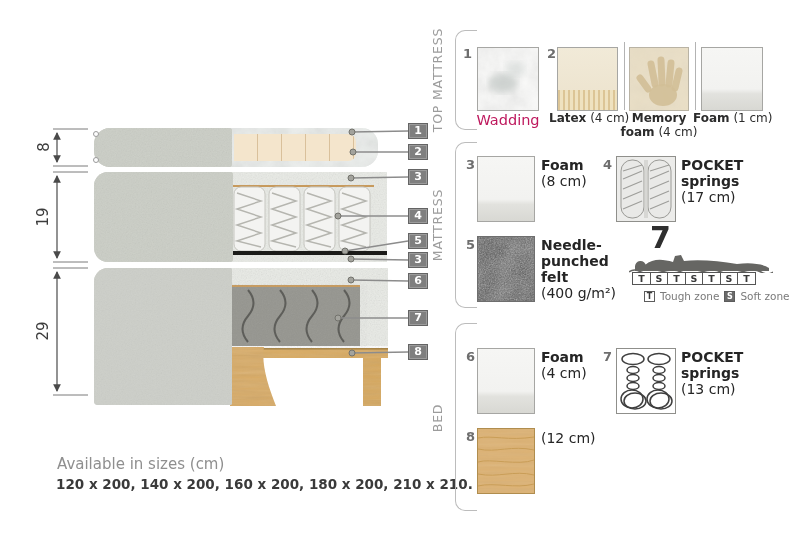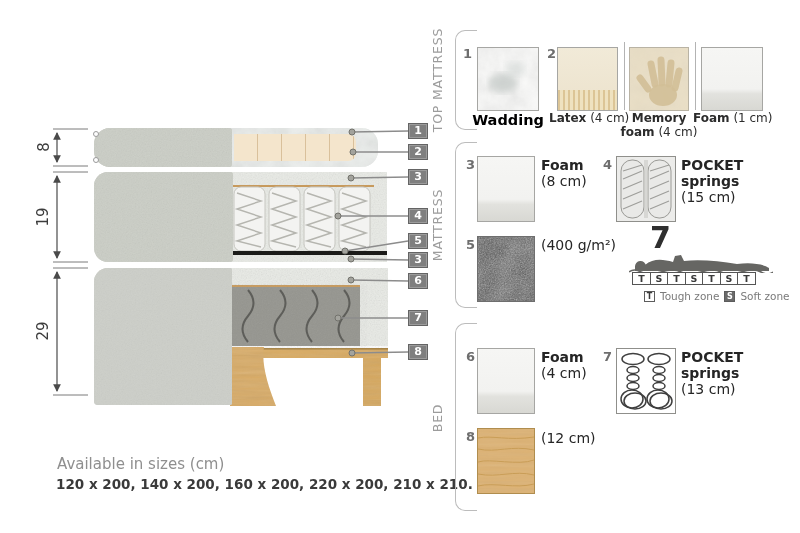--- a/index.html
+++ b/index.html
@@ -25,21 +25,21 @@
   .bracket{position:absolute;width:22px;border:1.5px solid #bcbcbc;border-right:none;
      border-radius:10px 0 0 10px;box-sizing:border-box;}
   .lnum{position:absolute;font-weight:700;color:#6e6e6e;font-size:13px;width:14px;text-align:right;}
   .swatch{position:absolute;border:1px solid #a6a6a3;box-sizing:border-box;overflow:hidden;background:#fff;}
   .sw-foam{background:linear-gradient(180deg,#f6f6f4 0%,#f2f2f0 66%,#e2e2de 74%,#d8d8d3 100%);}
   .sw-latex{background-image:repeating-linear-gradient(90deg,#dcc596 0 2px,#efe2c0 2px 5px),
             linear-gradient(#f1ead8,#ece2cc);
             background-size:100% 20px,100% 100%;background-position:bottom,top;background-repeat:no-repeat;}
   .slabel{position:absolute;font-size:12px;line-height:14px;text-align:center;color:#2c2c2c;}
   .slabel .b{font-weight:700;}
-  .wadlabel{position:absolute;font-size:14.5px;font-weight:700;text-align:center;color:#000000;}
+  .wadlabel{position:absolute;font-size:14.5px;font-weight:400;text-align:center;color:#be185d;}
   .ilabel{position:absolute;font-size:14px;line-height:16px;color:#252525;}
   .ilabel .b{font-weight:700;display:block;}
   .ilabel .sz{display:block;font-weight:400;}
   .divider{position:absolute;width:1px;background:#b3b3b3;}
   .big7{position:absolute;font-size:30px;font-weight:800;color:#2f2f2f;line-height:28px;}
   .ergcap{position:absolute;font-size:13px;line-height:14px;color:#4a4a4a;text-align:center;width:70px;}
   .zrow{position:absolute;display:flex;}
   .zbox{width:19px;height:13px;border:1.5px solid #555;box-sizing:border-box;margin-left:-1.5px;
      background:#fff;color:#3a3a3a;font-size:9.5px;font-weight:700;text-align:center;line-height:11px;}
   .zbox:first-child{margin-left:0;}
@@ -217,21 +217,21 @@
   <div class="badge" style="left:408px;top:252px;">3</div>
   <div class="badge" style="left:408px;top:273px;">6</div>
   <div class="badge" style="left:408px;top:310px;">7</div>
   <div class="badge" style="left:408px;top:344px;">8</div>
 
   <div class="dim-label" style="left:44px;top:147px;">8</div>
   <div class="dim-label" style="left:43px;top:217px;">19</div>
   <div class="dim-label" style="left:43px;top:331px;">29</div>
 
   <div class="avail-title" style="left:57px;top:455px;">Available in sizes (cm)</div>
-  <div class="avail-sizes" style="left:56px;top:476px;">120 x 200, 140 x 200, 160 x 200, 220 x 200, 210 x 210.</div>
+  <div class="avail-sizes" style="left:56px;top:476px;">120 x 200, 140 x 200, 160 x 200, 180 x 200, 210 x 210.</div>
 
   <div class="bracket" style="left:455px;top:30px;height:100px;"></div>
   <div class="vlabel" style="left:437px;top:80px;">TOP MATTRESS</div>
   <div class="bracket" style="left:455px;top:142px;height:166px;"></div>
   <div class="vlabel" style="left:437px;top:225px;">MATTRESS</div>
   <div class="bracket" style="left:455px;top:323px;height:188px;"></div>
   <div class="vlabel" style="left:437px;top:418px;">BED</div>
 
   <div class="lnum" style="left:458px;top:46px;">1</div>
   <div class="swatch" style="left:477px;top:47px;width:62px;height:64px;">
@@ -297,32 +297,33 @@
       </g>
       <g stroke="#8c8c88" stroke-width="1.2" fill="none" opacity="0.8">
         <path d="M6,52 L25,44 M6,42 L25,34 M6,32 L25,24 M6,22 L25,14 M6,14 L25,8"></path>
         <path d="M33,52 L52,44 M33,42 L52,34 M33,32 L52,24 M33,22 L52,14 M33,14 L52,8"></path>
       </g>
       <rect x="27" y="3" width="4" height="58" fill="#cfcfcb" opacity="0.7"></rect>
     </svg>
   </div>
   <div class="ilabel" style="left:681px;top:157px;width:86px;">
     <span class="b">POCKET springs</span>
-    <span class="sz">(15 cm)</span>
+    <span class="sz">(17 cm)</span>
   </div>
 
   <div class="lnum" style="left:461px;top:237px;">5</div>
   <div class="swatch" style="left:477px;top:236px;width:58px;height:66px;border-color:#6e6e6e;">
     <svg width="56" height="64">
       <rect width="56" height="64" fill="#4f4f4f"></rect>
       <rect width="56" height="64" filter="url(#fSpeck)" opacity="0.75"></rect>
       <rect width="56" height="64" filter="url(#fCloud)" opacity="0.35"></rect>
     </svg>
   </div>
   <div class="ilabel" style="left:541px;top:237px;width:86px;">
+    <span class="b">Needle-punched felt</span>
     <span class="sz">(400 g/m²)</span>
   </div>
 
   <div class="big7" style="left:650px;top:224px;">7</div>
   <svg class="abs" style="left:629px;top:252px;" width="144" height="21">
     <path d="M6,15 a5.5,5.5 0 1 1 11,-1 L16,13 C24,6 34,7 44,10 L46,4 L52,3 L55,9 C70,7 90,9 108,12 C122,10 134,12 140,16 L140,19 L6,19 Z" fill="#666663"></path>
     <path d="M0,20 Q5,16 12,20 T32,20 T52,20 T72,20 T92,20 T112,20 T132,20 T144,20" fill="none" stroke="#666663" stroke-width="1.6"></path>
   </svg>
   <div class="zrow" style="left:632px;top:272px;">
     <div class="zbox">T</div>

